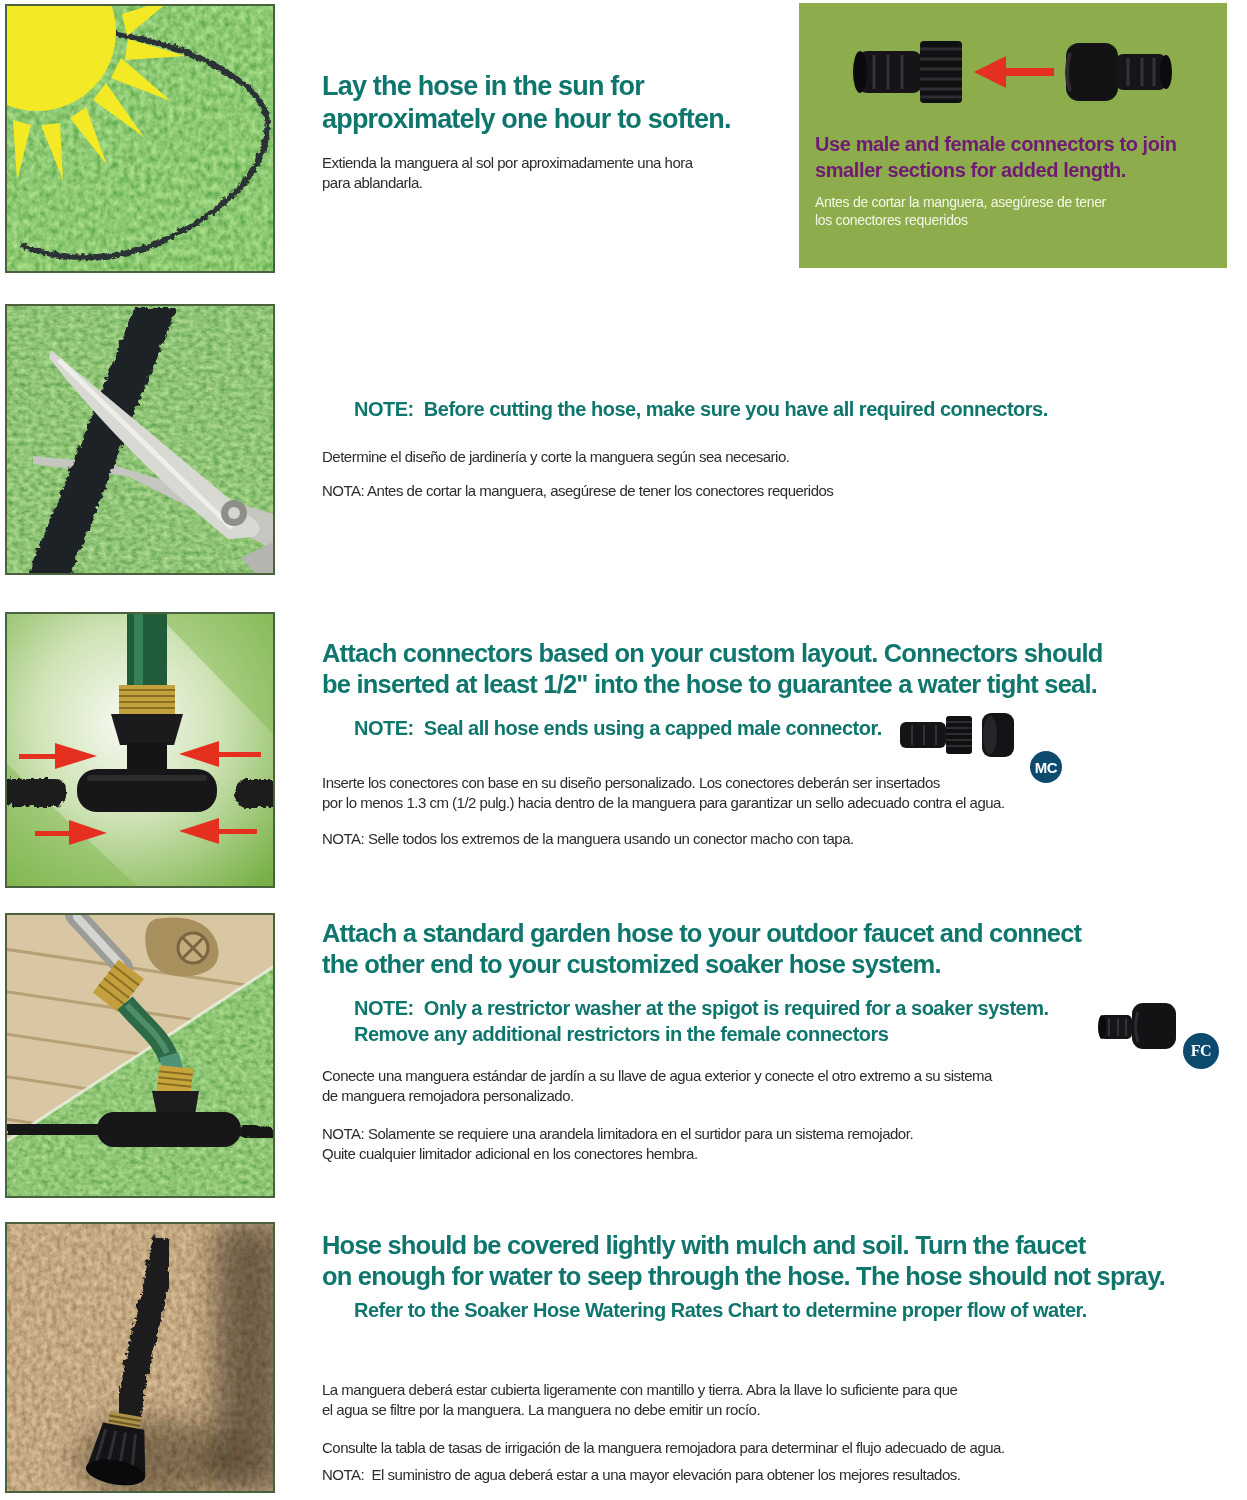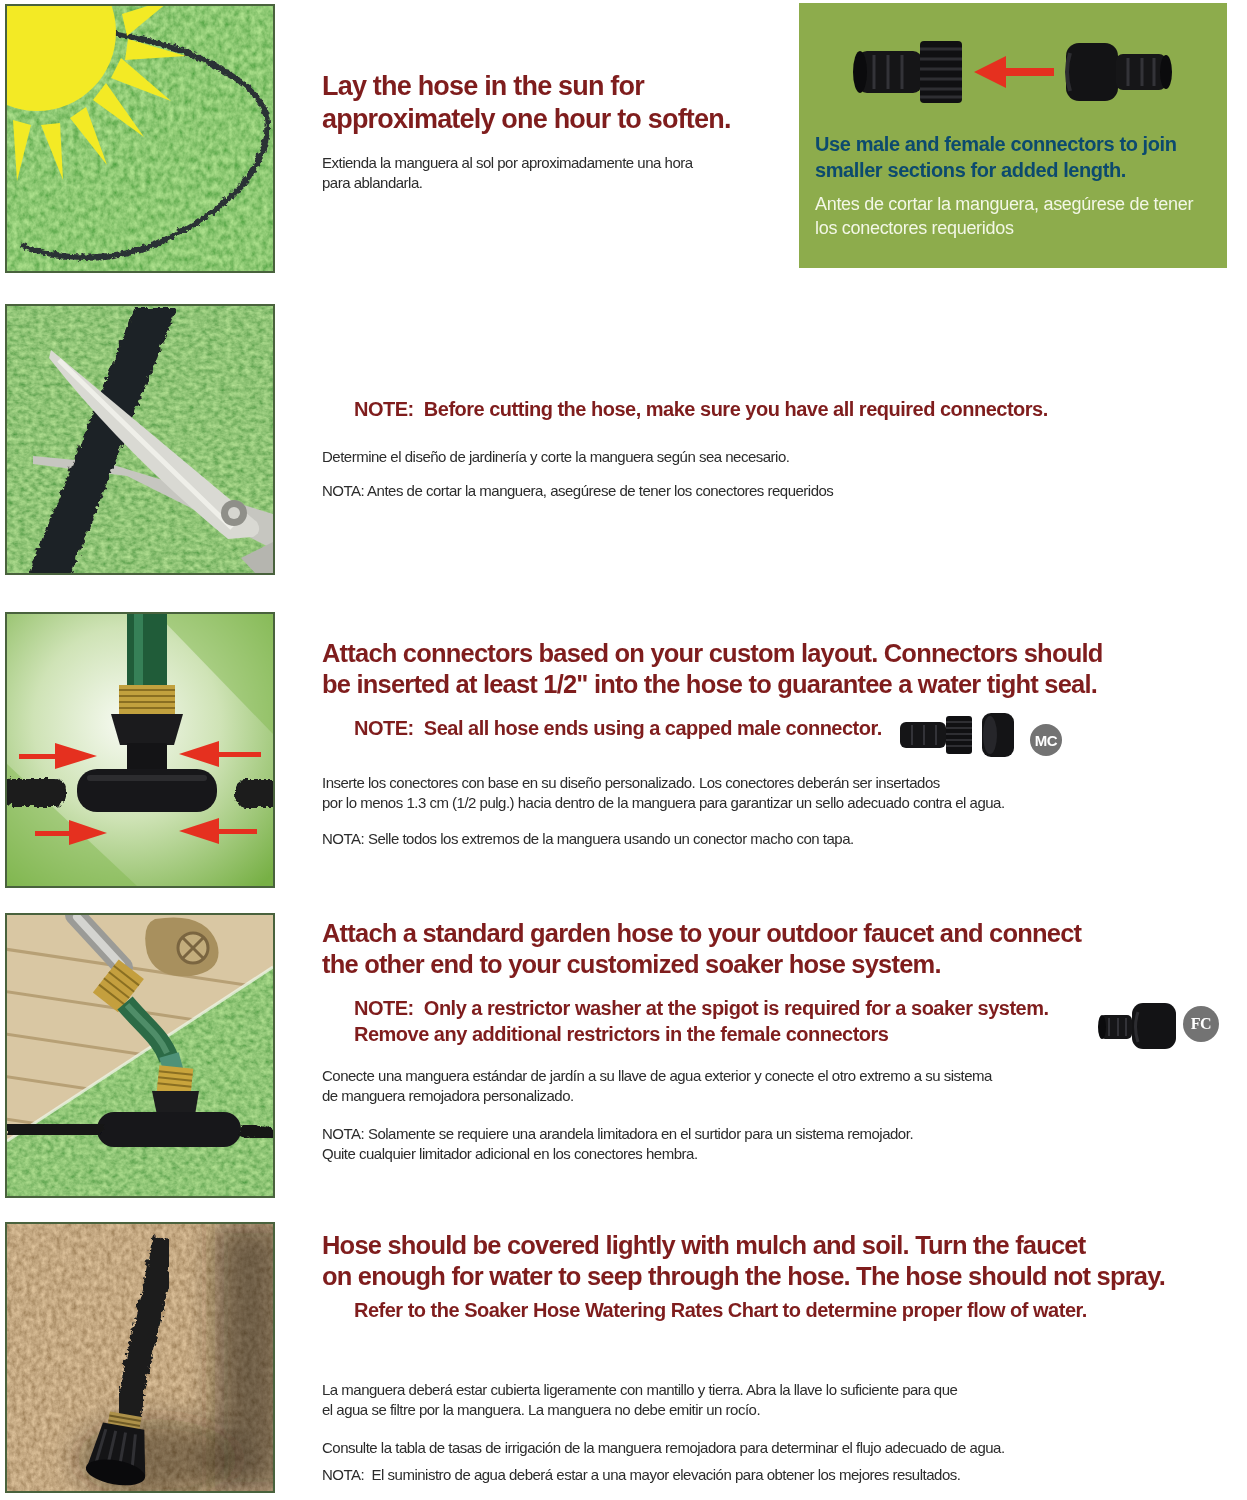--- a/index.html
+++ b/index.html
@@ -7,42 +7,42 @@
         font-family:"Liberation Sans",sans-serif;overflow:hidden;}
   .photo{position:absolute;left:5px;width:270px;border:2px solid #49623d;
          box-sizing:border-box;background:#dfe8d5;}
   .photo svg{display:block;width:100%;height:100%;}
   #ph1{top:4px;height:269px}
   #ph2{top:304px;height:271px}
   #ph3{top:612px;height:276px}
   #ph4{top:913px;height:285px}
   #ph5{top:1222px;height:271px}
 
-  .tx{position:absolute;left:322px;white-space:pre-line;color:#7f1d1d;}
+  .tx{position:absolute;left:322px;white-space:pre-line;color:#0f766e;}
   .h {font-weight:700;font-size:25.5px;line-height:1.22;letter-spacing:-0.8px;}
   .h1size{font-size:27px;}
   .note{font-weight:700;font-size:20px;line-height:1.28;letter-spacing:-0.5px;margin-left:32px;}
   .sp{font-size:15px;line-height:1.34;letter-spacing:-0.5px;color:#2c2c2c;font-weight:400;}
 
   #t1h{top:70px}   #t1s{top:153px}
   #t2h{top:356px}  #t2n{top:397px}  #t2s{top:447px}  #t2x{top:481px}
   #t3h{top:638px}  #t3n{top:716px}  #t3s{top:773px}  #t3x{top:829px}
   #t4h{top:918px}  #t4n{top:996px}  #t4s{top:1066px} #t4x{top:1124px}
   #t5h{top:1230px} #t5r{top:1298px} #t5n{top:1334px} #t5s{top:1380px}
   #t5c{top:1438px} #t5x{top:1465px}
 
   .tipbox{position:absolute;left:799px;top:3px;width:428px;height:265px;background:#8dac4c;}
   .tip-graphic{position:absolute;left:45px;top:24px;width:330px;height:88px;}
-  .tip-head{position:absolute;left:16px;top:128px;width:400px;color:#0c4a6e;font-weight:700;
+  .tip-head{position:absolute;left:16px;top:128px;width:400px;color:#701a75;font-weight:700;
             font-size:20px;line-height:1.3;letter-spacing:-0.4px;white-space:pre-line;}
   .tip-sub{position:absolute;left:16px;top:190px;width:390px;color:#f3f7e6;
-           font-size:18px;line-height:1.32;letter-spacing:-0.3px;white-space:pre-line;}
-
-  .badge{position:absolute;border-radius:50%;background:#737373;color:#fff;font-weight:700;
-         display:flex;align-items:center;justify-content:center;}
+           font-size:14px;line-height:1.32;letter-spacing:-0.3px;white-space:pre-line;}
+
+  .badge{position:absolute;border-radius:50%;background:#0c4a6e;color:#fff;font-weight:700;
+         display:flex;align-items:center;justify-content:center;margin-top:27px;}
   #mcb{left:1030px;top:724px;width:32px;height:32px;font-size:15px;letter-spacing:-0.5px;}
   #fcb{left:1183px;top:1006px;width:36px;height:36px;font-size:16px;letter-spacing:-0.5px;font-family:Liberation Serif, serif;}
   .sidegfx{position:absolute;}
   #mcg{left:896px;top:708px;width:128px;height:52px;}
   #fcg{left:1096px;top:1000px;width:84px;height:50px;}
 </style>
 </head>
 <body>
 
 <div class="page">

